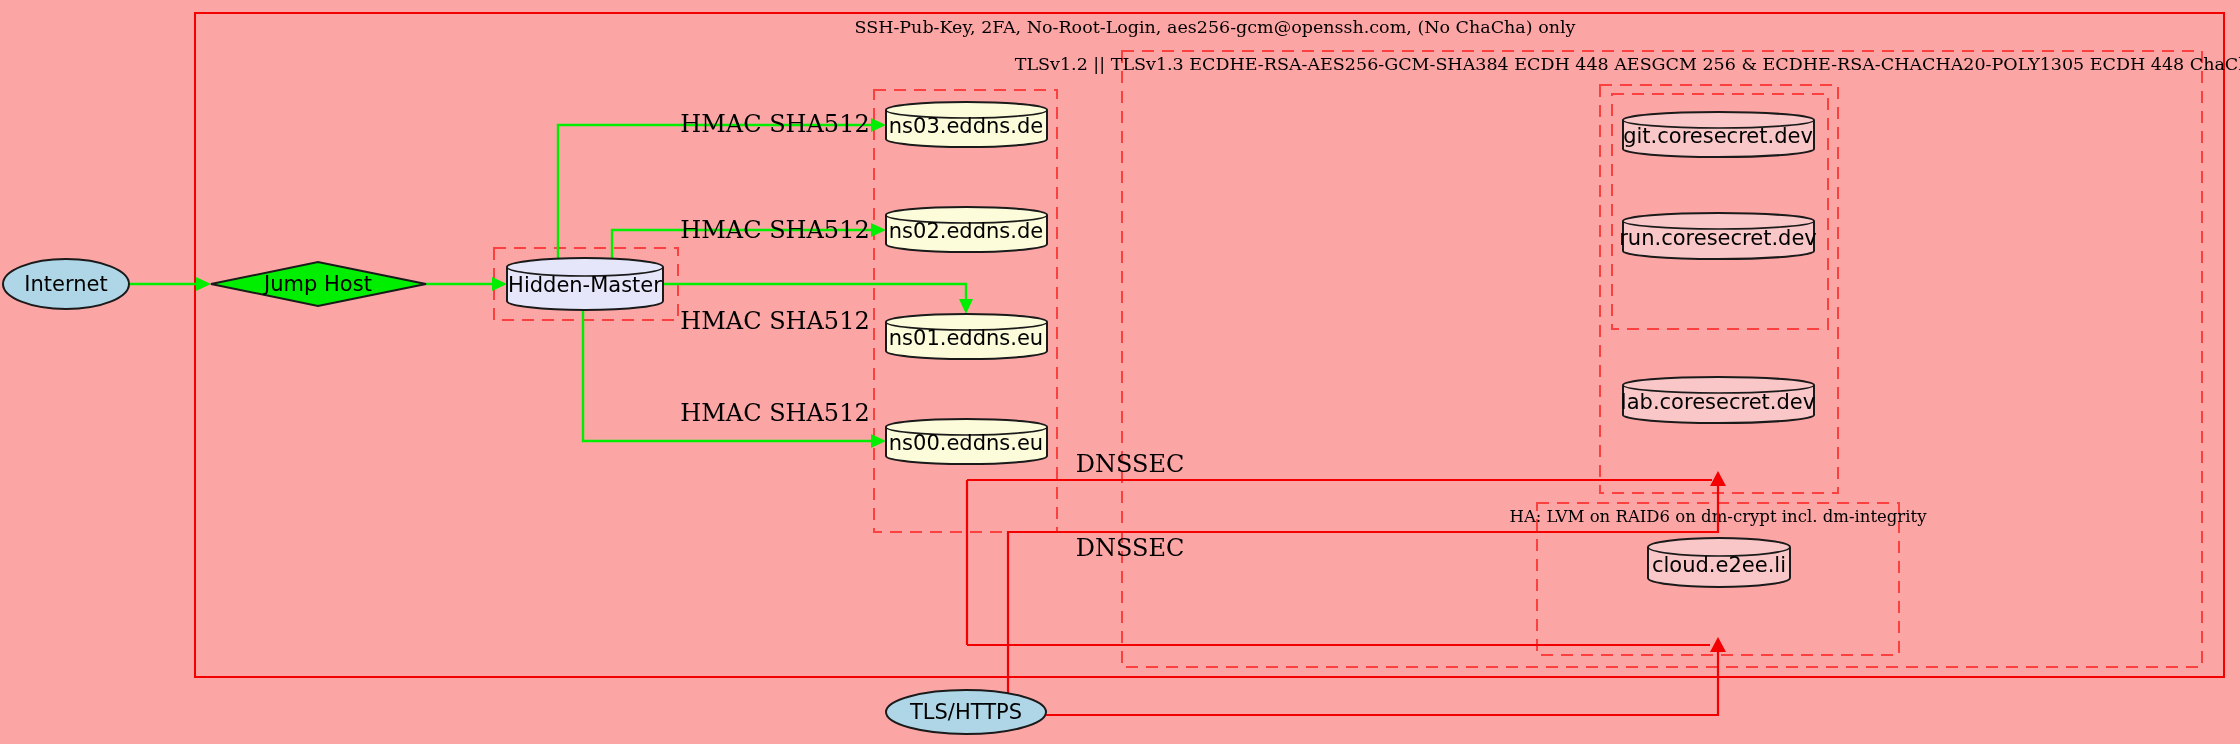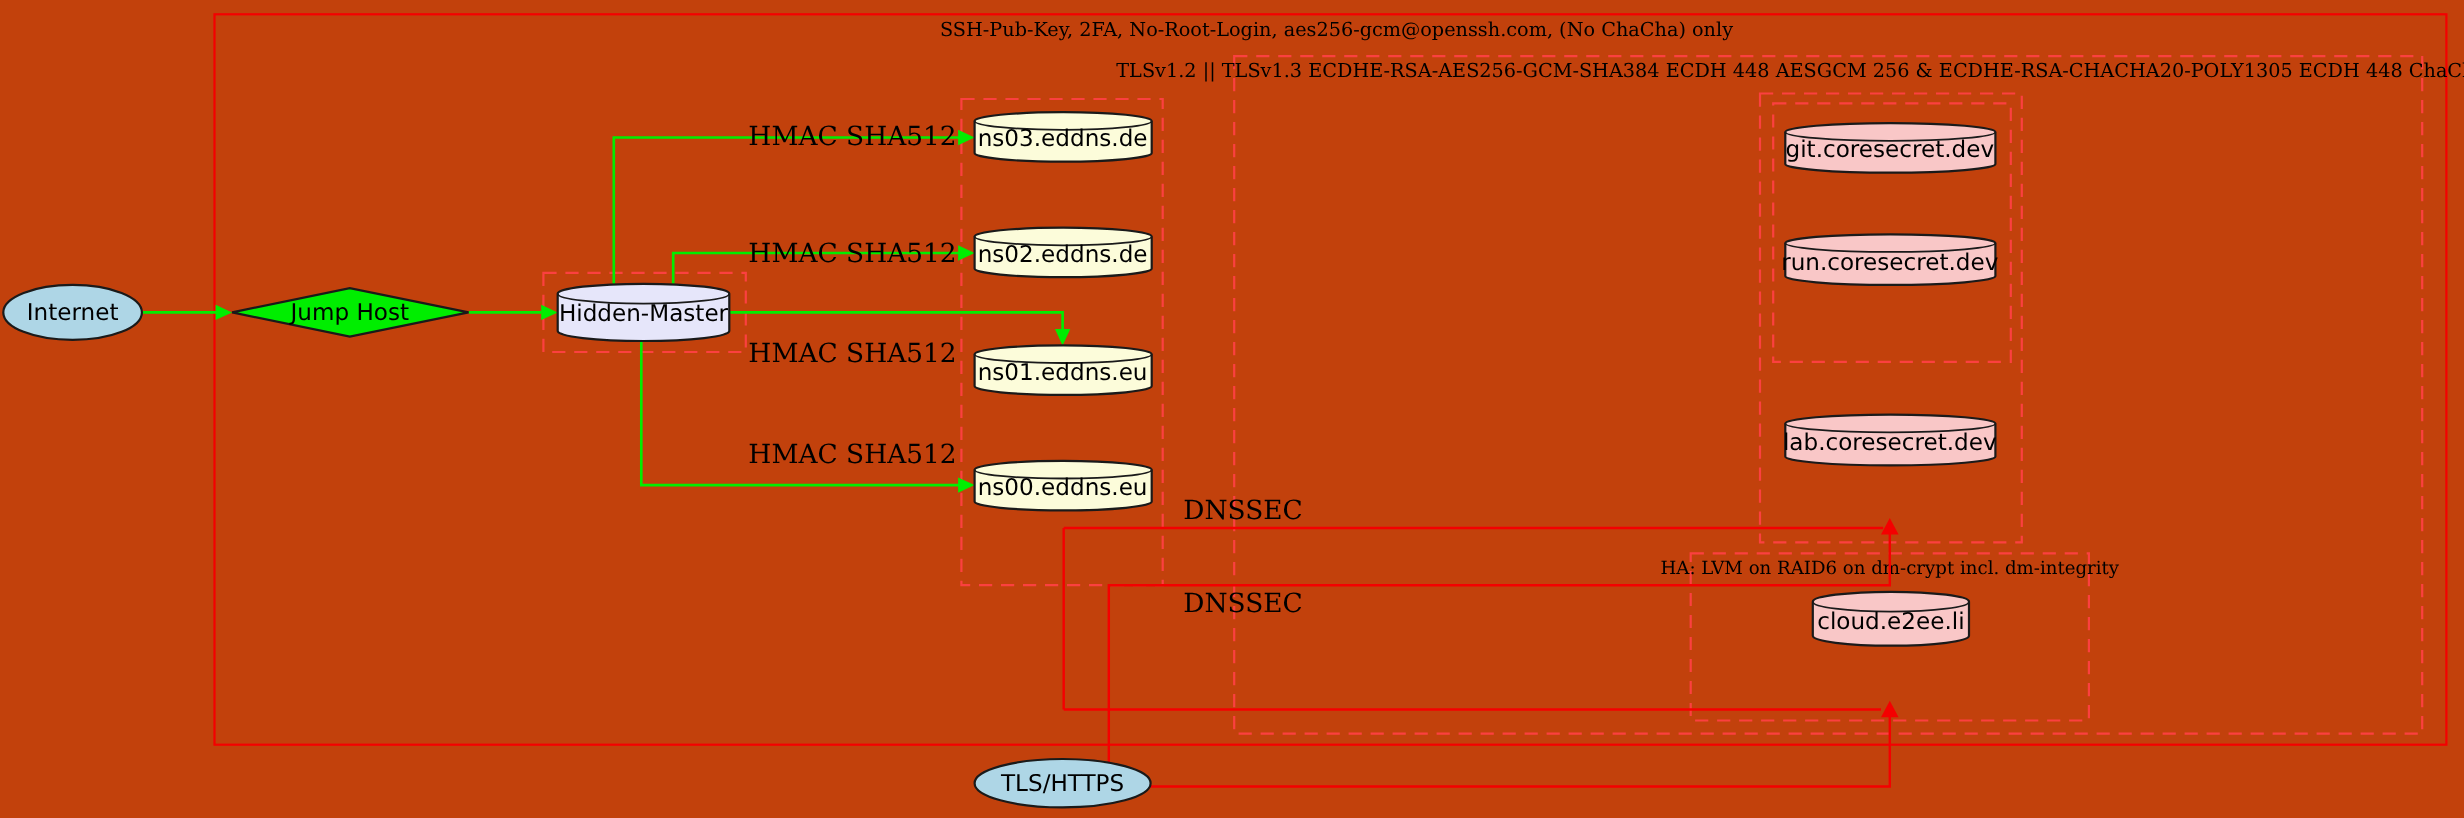--- a/index.html
+++ b/index.html
@@ -1,16 +1,16 @@
 <!DOCTYPE html>
 <html><head>
 <meta charset="utf-8">
 <style>
   html,body{margin:0;padding:0;background:#ffffff;}
-  .stage{position:relative;width:2240px;height:744px;background:#c2410c;overflow:hidden;}
+  .stage{position:relative;width:2240px;height:744px;background:#fca5a5;overflow:hidden;}
   svg{display:block;}
   .shape{stroke:#1a1a1a;stroke-width:2;}
   .thin{stroke:#1a1a1a;stroke-width:1.6;}
   .boxsolid{fill:none;stroke-width:2;}
   .boxdash{fill:none;stroke-width:2;stroke-dasharray:12 8;}
   .gline{fill:none;stroke-width:2.4;}
   .rline{fill:none;stroke-width:2.2;}
   .nodelbl{font-family:"DejaVu Sans","Liberation Sans",sans-serif;font-size:21px;fill:#000;text-anchor:middle;}
   .edgelbl{font-family:"DejaVu Serif","Liberation Serif",serif;font-size:24px;fill:#000;text-anchor:middle;}
   .clusterlbl{font-family:"DejaVu Serif","Liberation Serif",serif;font-size:17.5px;fill:#000;text-anchor:middle;}

